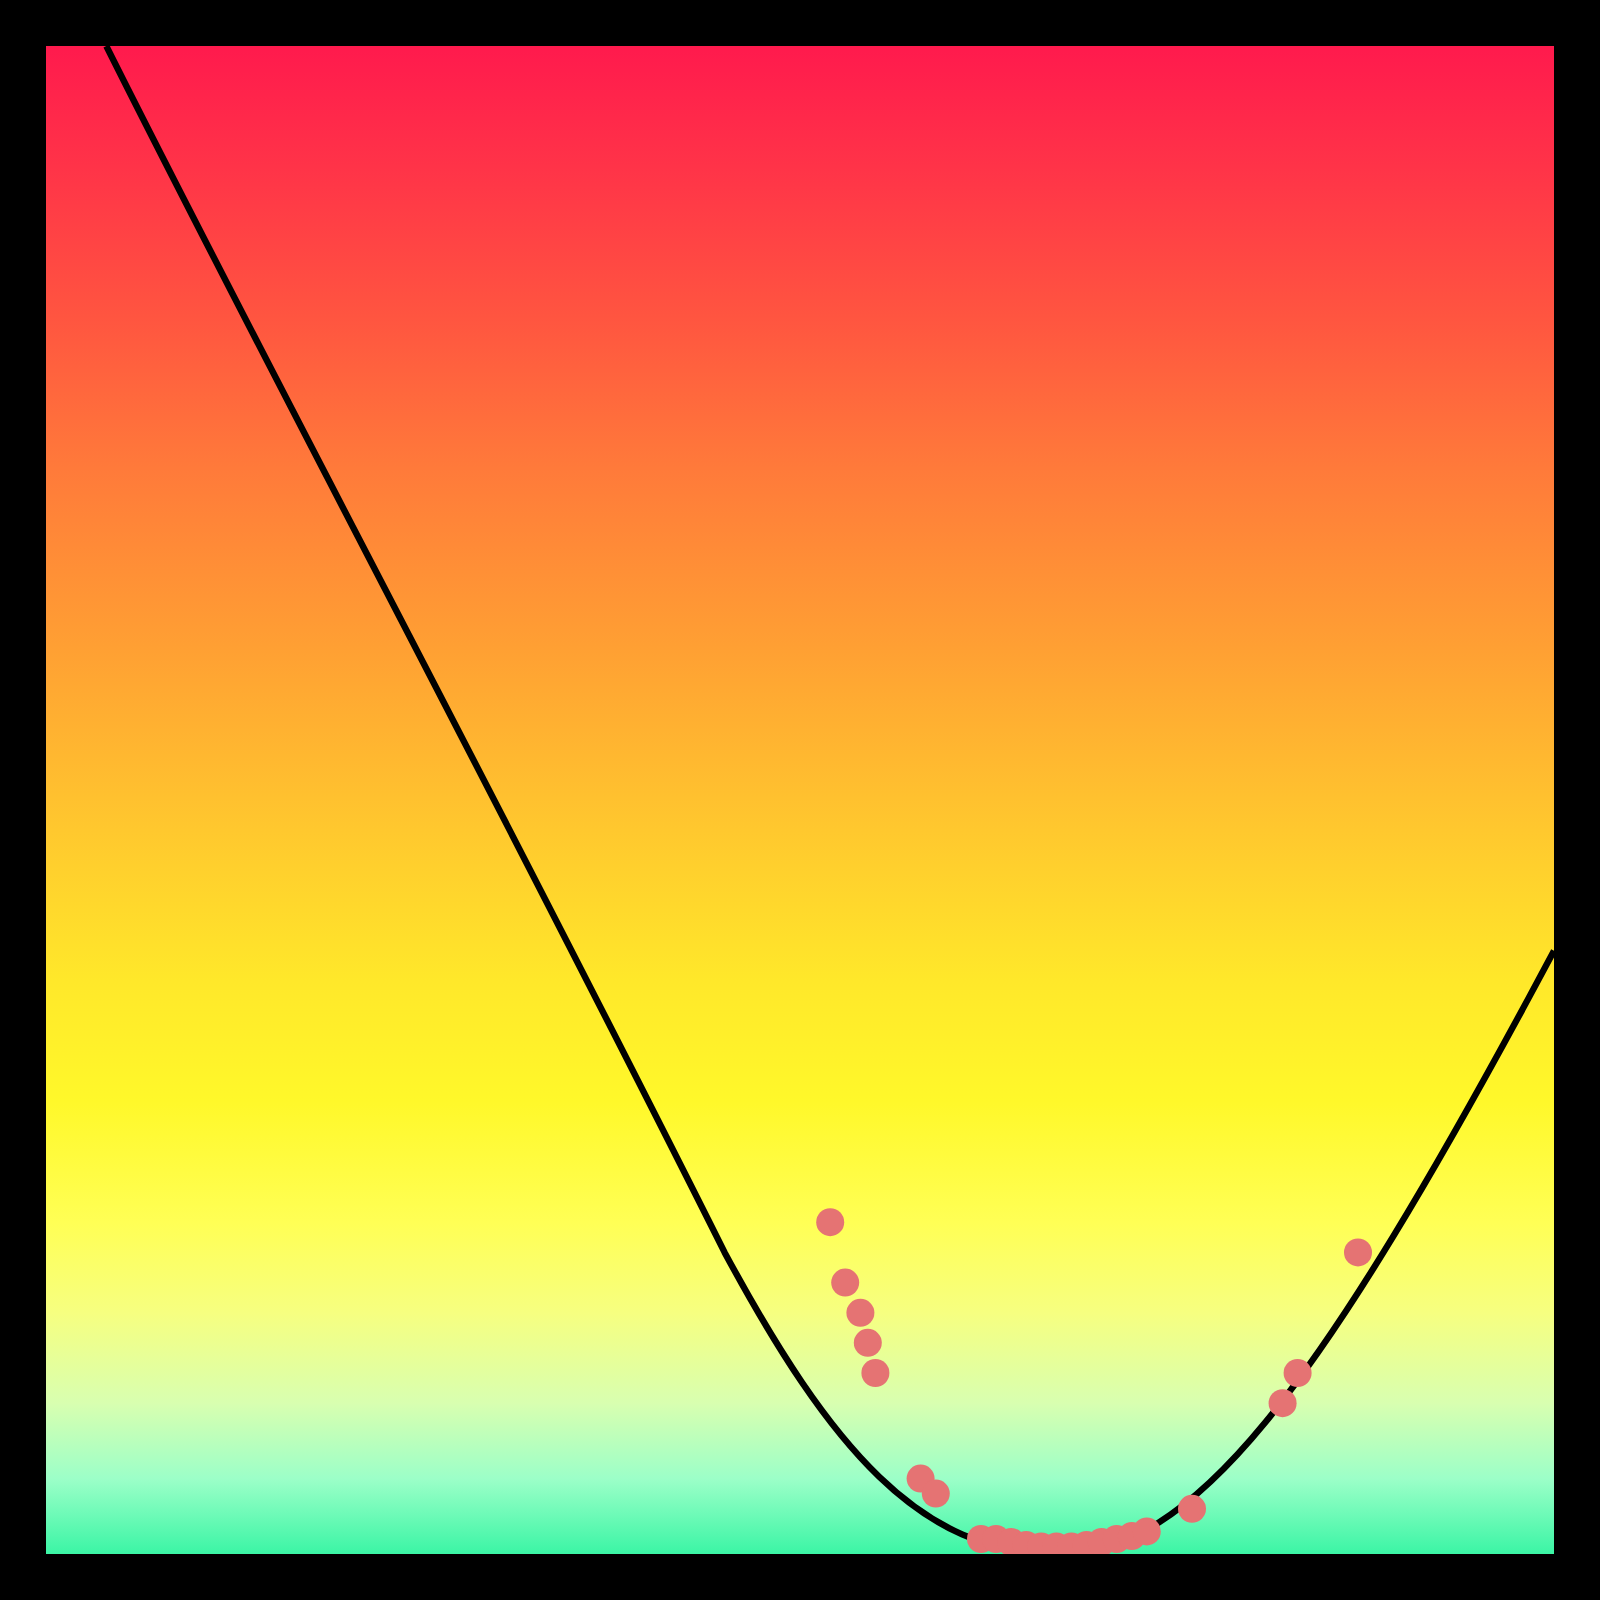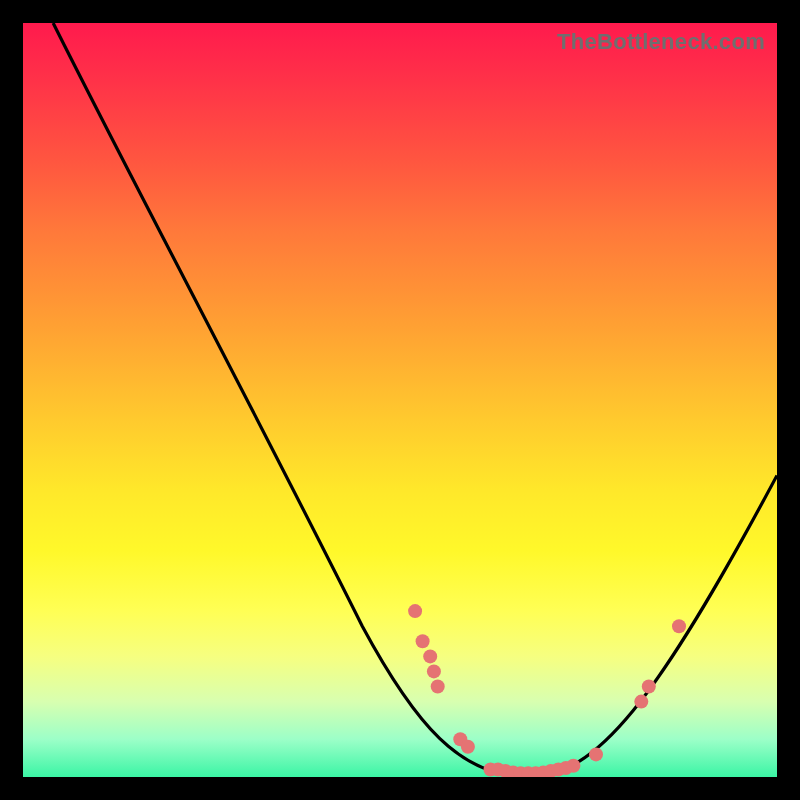--- a/index.html
+++ b/index.html
@@ -73,21 +73,20 @@
     fill: #e57373;
     stroke: none;
   }
 </style>
 </head>
 <body>
 
 <div class="stage">
   <div class="plot-area">
     <div class="gradient-bg"></div>
-    <div class="watermark">TheBottleneck.com</div>
     <svg class="curve" viewBox="0 0 754 754" preserveAspectRatio="none">
       <path id="curve-path" class="curve-path" d="M 30.16 0 C 113.1 165.88 226.2 377 339.3 603.2 C 392.08000000000004 701.22 437.32 754 505.18 754 C 573.04 754 633.36 678.6 754 452.4"></path>
       <g id="dots">
           <circle cx="392.1" cy="588.1" r="7" class="dot"></circle>
           <circle cx="399.6" cy="618.3" r="7" class="dot"></circle>
           <circle cx="407.2" cy="633.4" r="7" class="dot"></circle>
           <circle cx="410.9" cy="648.4" r="7" class="dot"></circle>
           <circle cx="414.7" cy="663.5" r="7" class="dot"></circle>
           <circle cx="437.3" cy="716.3" r="7" class="dot"></circle>
           <circle cx="444.9" cy="723.8" r="7" class="dot"></circle>

